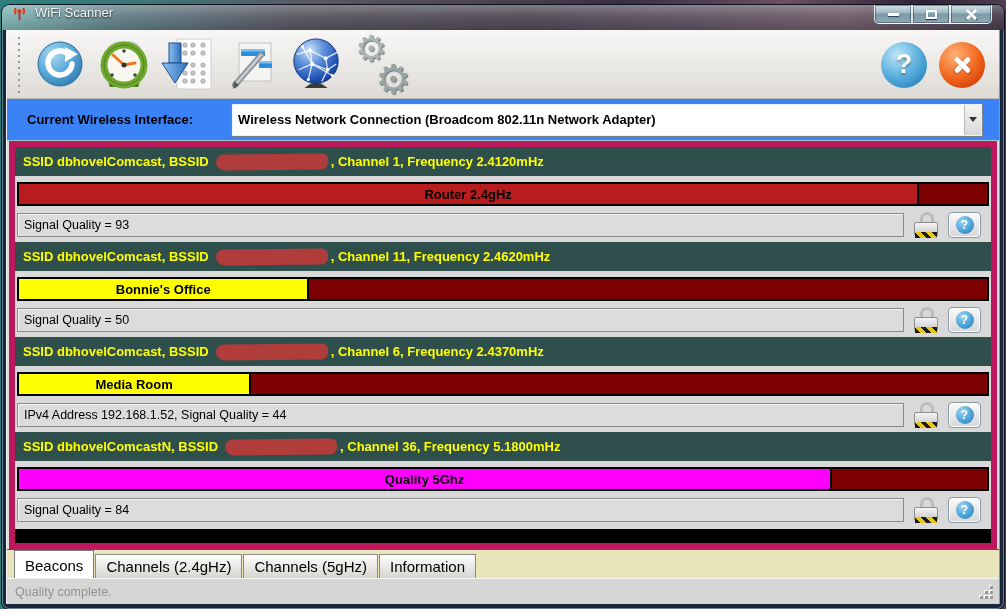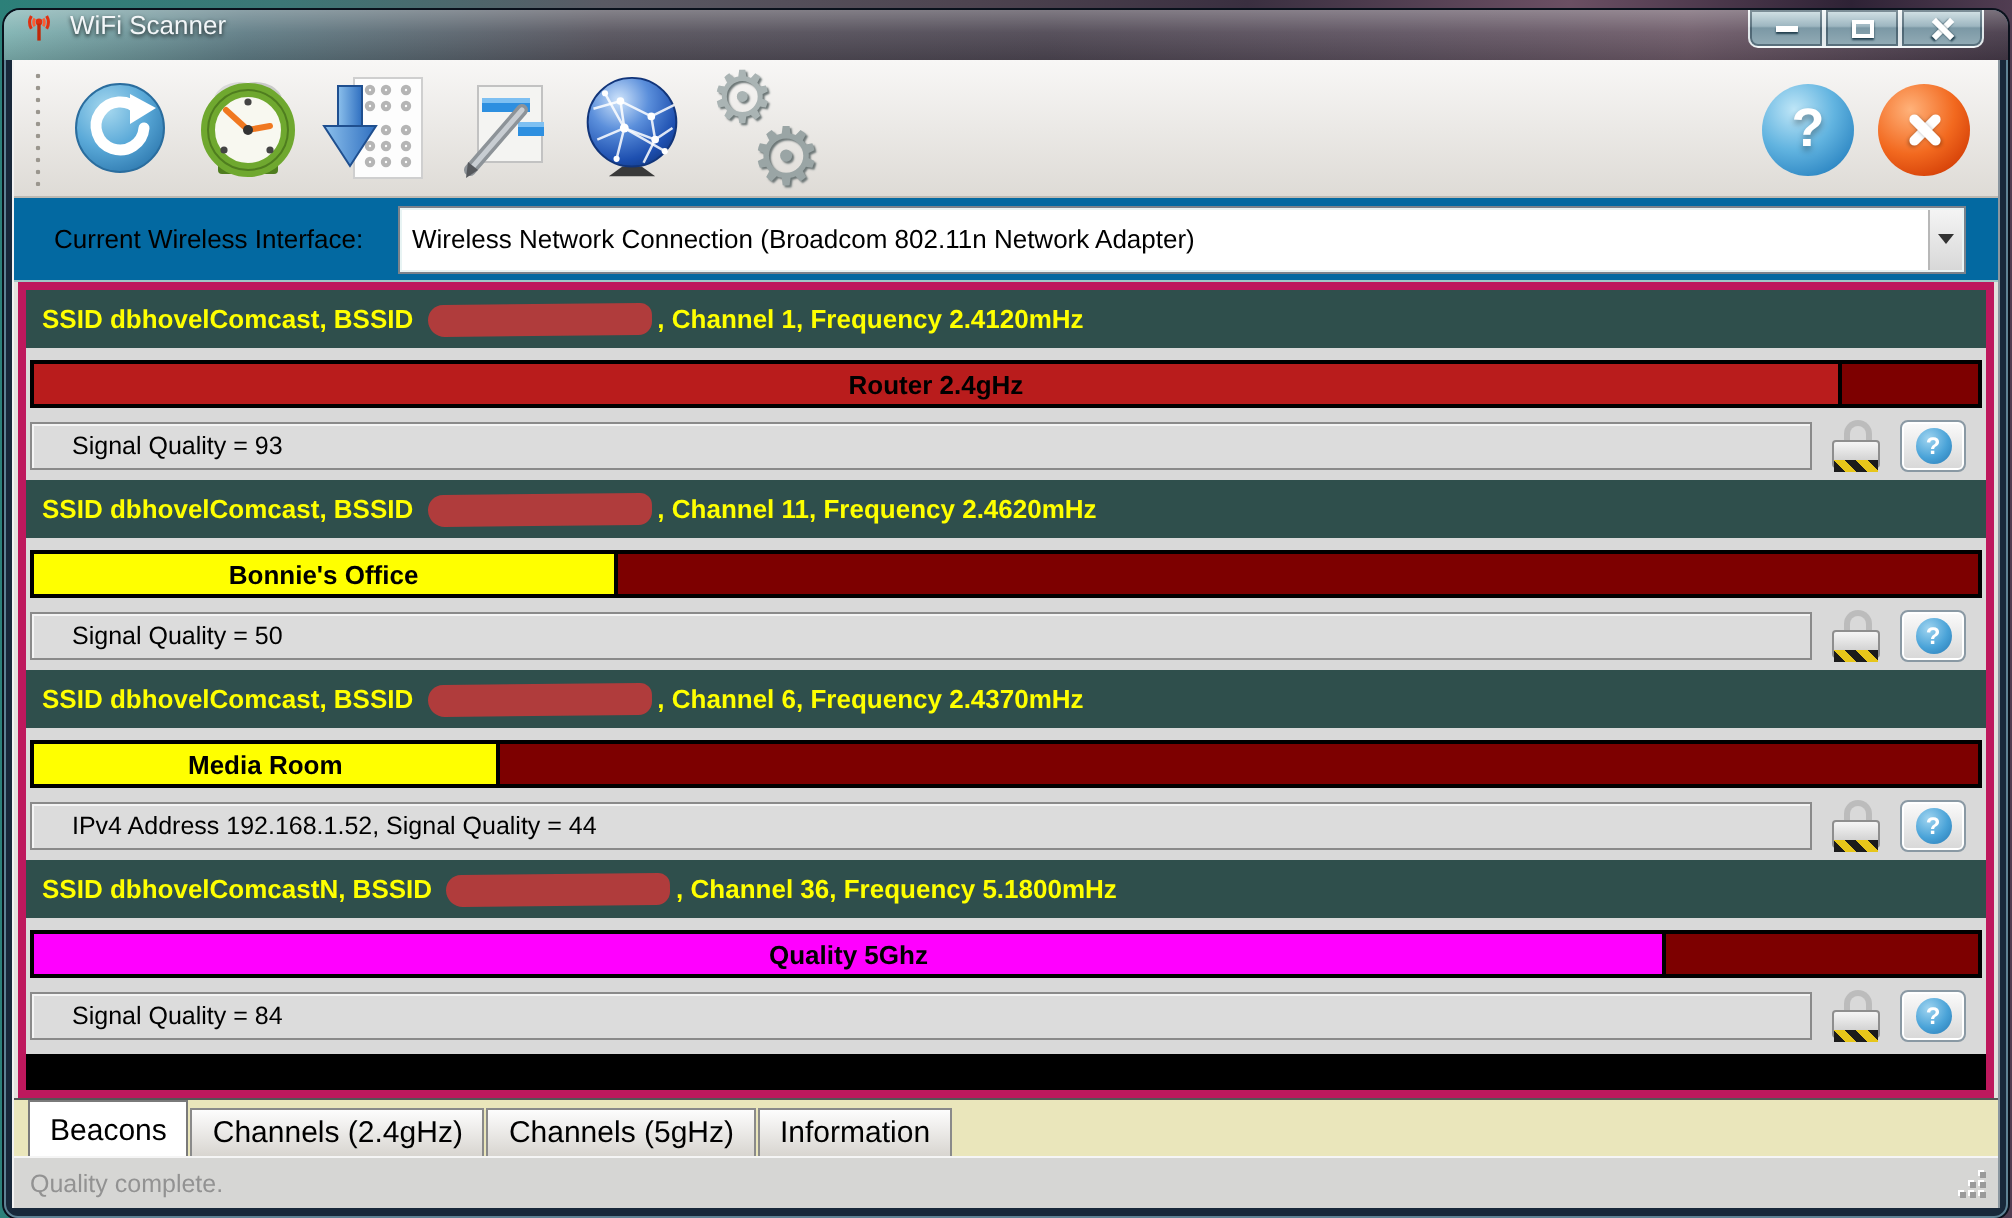--- a/index.html
+++ b/index.html
@@ -61,49 +61,49 @@
     text-shadow:0 2px 3px rgba(0,0,0,.35); }
   .help-big { background:radial-gradient(circle at 35% 28%, #bfe6f7, #62b4e0 45%, #2f88c4 80%, #1f6ba3); }
   .close-big { background:radial-gradient(circle at 35% 28%, #ffb27a, #f2691f 50%, #d23c05 85%, #b23204); position:relative; }
   .close-x { position:relative; width:20px; height:20px; }
   .close-x::before, .close-x::after { content:""; position:absolute; left:8px; top:0;
     width:5px; height:20px; border-radius:3px; background:#fff; box-shadow:0 1px 2px rgba(0,0,0,.3); }
   .close-x::before { transform:rotate(45deg); }
   .close-x::after { transform:rotate(-45deg); }
 
   
-  .iface-bar { flex:0 0 42px; background:#0369a1; display:flex; align-items:center;
-    border-bottom:1px solid #9fc9c7; padding:0 16px 0 20px; }
+  .iface-bar { flex:0 0 42px; background:#3b82f6; display:flex; align-items:center;
+    border-bottom:1px solid #9fc9c7; padding:0 16px 0 20px;font-weight:bold; }
   .iface-label { font-size:13px; color:#000; flex:0 0 172px; }
   .combo { flex:1; height:34px; background:#fff; border:1px solid #7b838c;
     display:flex; align-items:center; position:relative; cursor:pointer;
-    box-shadow:inset 0 0 0 1px #e8f4f4; }
+    box-shadow:inset 0 0 0 1px #e8f4f4;margin-left:32px; }
   .combo-value { font-size:13px; color:#000; padding-left:6px; white-space:nowrap;
     overflow:hidden; }
   .combo-arrow-zone { position:absolute; right:1px; top:1px; bottom:1px; width:17px;
     background:linear-gradient(180deg,#f4f4f4,#d8d8d8); border-left:1px solid #b8b8b8;
     display:flex; align-items:center; justify-content:center; }
   .combo-arrow { width:0; height:0; border-left:4px solid transparent;
     border-right:4px solid transparent; border-top:5px solid #333; }
 
   
-  .beacon-panel { flex:1; margin:0 2px; border:4px solid #be185d; background:#d9d9d9;
+  .beacon-panel { flex:1; margin:0 2px; border:6px solid #be185d; background:#d9d9d9;
     display:flex; flex-direction:column; overflow:hidden; }
   .beacon-header { flex:0 0 29px; background:#2f4f4c; color:#ffff00; font-weight:bold;
     font-size:13px; display:flex; align-items:center; padding-left:8px; white-space:nowrap; }
   .redaction { display:inline-block; width:112px; height:16px; background:#b03c3c;
     border-radius:9px 7px 8px 10px; margin:0 3px 0 7px; transform:rotate(-.6deg); }
   .bar-row { flex:0 0 24px; margin:6px 2px 0 2px; border:2px solid #000; background:#7d0000;
     position:relative; }
   .bar-fill { height:100%; border-right:2px solid #000; display:flex; align-items:center;
     justify-content:center; }
   .bar-label { font-size:13px; font-weight:bold; color:#000; white-space:nowrap; }
   .signal-row { flex:0 0 27px; margin:5px 10px 4px 2px; display:flex; align-items:center; }
   .signal-box { flex:1; height:24px; background:#dcdcdc; border:1px solid #8a8a8a;
-    box-shadow:inset 1px 1px 0 #f4f4f4; display:flex; align-items:center; padding-left:20px;
+    box-shadow:inset 1px 1px 0 #f4f4f4; display:flex; align-items:center; padding-left:6px;
     font-size:12.5px; color:#000; }
   .lock { width:26px; height:26px; margin:0 8px 0 10px; position:relative; flex:0 0 26px; }
   .lock-shackle { width:14px; height:12px; margin:0 auto; border:3px solid #bcbcbc;
     border-bottom:none; border-radius:8px 8px 0 0; background:transparent; }
   .lock-body { width:24px; height:14px; margin-top:-2px; background:linear-gradient(180deg,#f5f5f5,#c8c8c8);
     border:1px solid #8e8e8e; border-radius:2px; overflow:hidden; }
   .lock-stripes { position:absolute; bottom:0; left:1px; width:22px; height:6px;
     background:repeating-linear-gradient(45deg,#1b1b1b 0 4px,#e7c61a 4px 8px); }
   .mini-help { width:33px; height:26px; border:1px solid #8a99a4; border-radius:4px;
     background:linear-gradient(180deg,#fbfbfb,#d7d7d7); display:flex; align-items:center;

